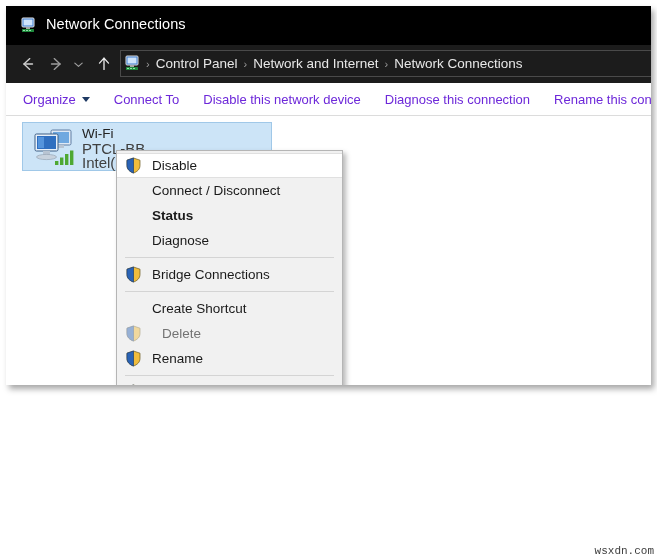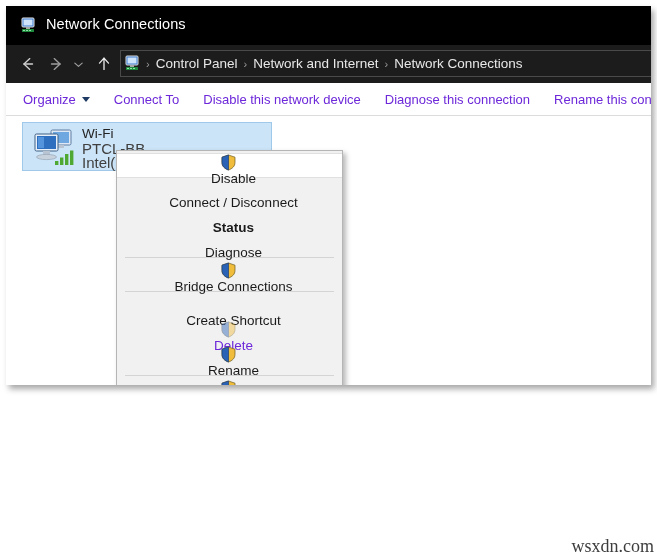--- a/index.html
+++ b/index.html
@@ -185,54 +185,53 @@
     padding: 2px 0;
     box-sizing: border-box;
   }
   .mi {
     position: relative;
     height: 25px;
     display: flex;
     align-items: center;
     padding-left: 8px;
     box-sizing: border-box;
-    flex-direction: column;
   }
   .mi.highlighted {
     background: #ffffff;
     border-top: 1px solid #e0e0e0;
     border-bottom: 1px solid #e0e0e0;
   }
   .mi-icon {
     width: 17px; height: 17px;
     flex: 0 0 auto;
     margin-right: 10px;
   }
   .mi-icon.empty { visibility: hidden; }
   .mi-label {
     font-size: 13.5px;
     color: #1a1a1a;
     white-space: nowrap;
   }
   .mi-label.bold { font-weight: bold; }
-  .mi.disabled .mi-label { color: #6d28d9; }
+  .mi.disabled .mi-label { color: #737373; margin-left: 10px; }
   .mi.disabled .mi-icon { opacity: 0.45; }
   .mi-sep {
     height: 1px;
     background: #d4d4d4;
     margin: 4px 8px 4px 8px;
   }
 
   
   .sourcetag {
     position: absolute;
     right: 3px;
     bottom: 2px;
-    font-family: Liberation Serif, serif;
-    font-size: 18px;
+    font-family: Liberation Mono, monospace;
+    font-size: 11px;
     color: #3d3d3d;
     letter-spacing: 0px;
     white-space: nowrap;
   }
 </style>
 </head>
 <body>
 
 <div id="window">
 

